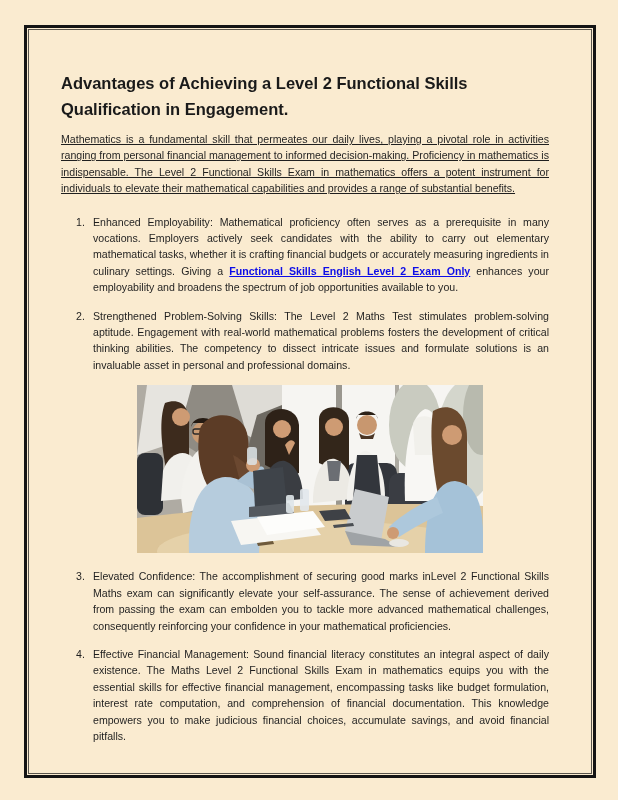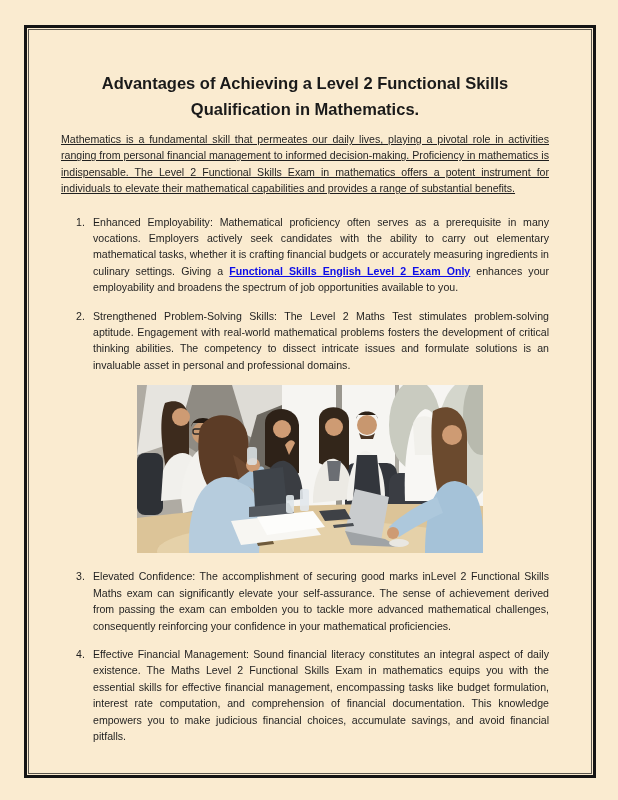--- a/index.html
+++ b/index.html
@@ -27,21 +27,21 @@
   .content {
     position: absolute;
     left: 61px; top: 70px;
     width: 488px;
   }
   .title {
     margin: 0 0 9px 0;
     font-size: 16.5px;
     line-height: 26px;
     font-weight: bold;
-    text-align: center;
+    text-align: left;
     color: #1A1A1A;
   }
   .title-line { display: block; }
   .para {
     margin: 0 0 13px 0;
     font-size: 10.6px;
     line-height: 16.4px;
     text-align: justify;
     text-decoration: underline;
   }
@@ -74,21 +74,21 @@
 <body>
 
 <div class="frame">
   <div class="frame-inner"></div>
 </div>
 
 <div class="content">
 
   <h1 class="title">
     <span class="title-line">Advantages of Achieving a Level 2 Functional Skills</span>
-    <span class="title-line">Qualification in Mathematics.</span>
+    <span class="title-line">Qualification in Engagement.</span>
   </h1>
 
   <p class="para">Mathematics is a fundamental skill that permeates our daily lives, playing a pivotal role in activities ranging from personal financial management to informed decision-making. Proficiency in mathematics is indispensable. The Level 2 Functional Skills Exam in mathematics offers a potent instrument for individuals to elevate their mathematical capabilities and provides a range of substantial benefits.</p>
 
   <div class="list">
 
     <div class="list-item">
       <span class="list-num">1.</span>
       <span>Enhanced Employability: Mathematical proficiency often serves as a prerequisite in many vocations. Employers actively seek candidates with the ability to carry out elementary mathematical tasks, whether it is crafting financial budgets or accurately measuring ingredients in culinary settings. Giving a </span><a class="doc-link" style="color:#0D0DE8">Functional Skills English Level 2 Exam Only</a><span> enhances your employability and broadens the spectrum of job opportunities available to you.</span>
     </div>

